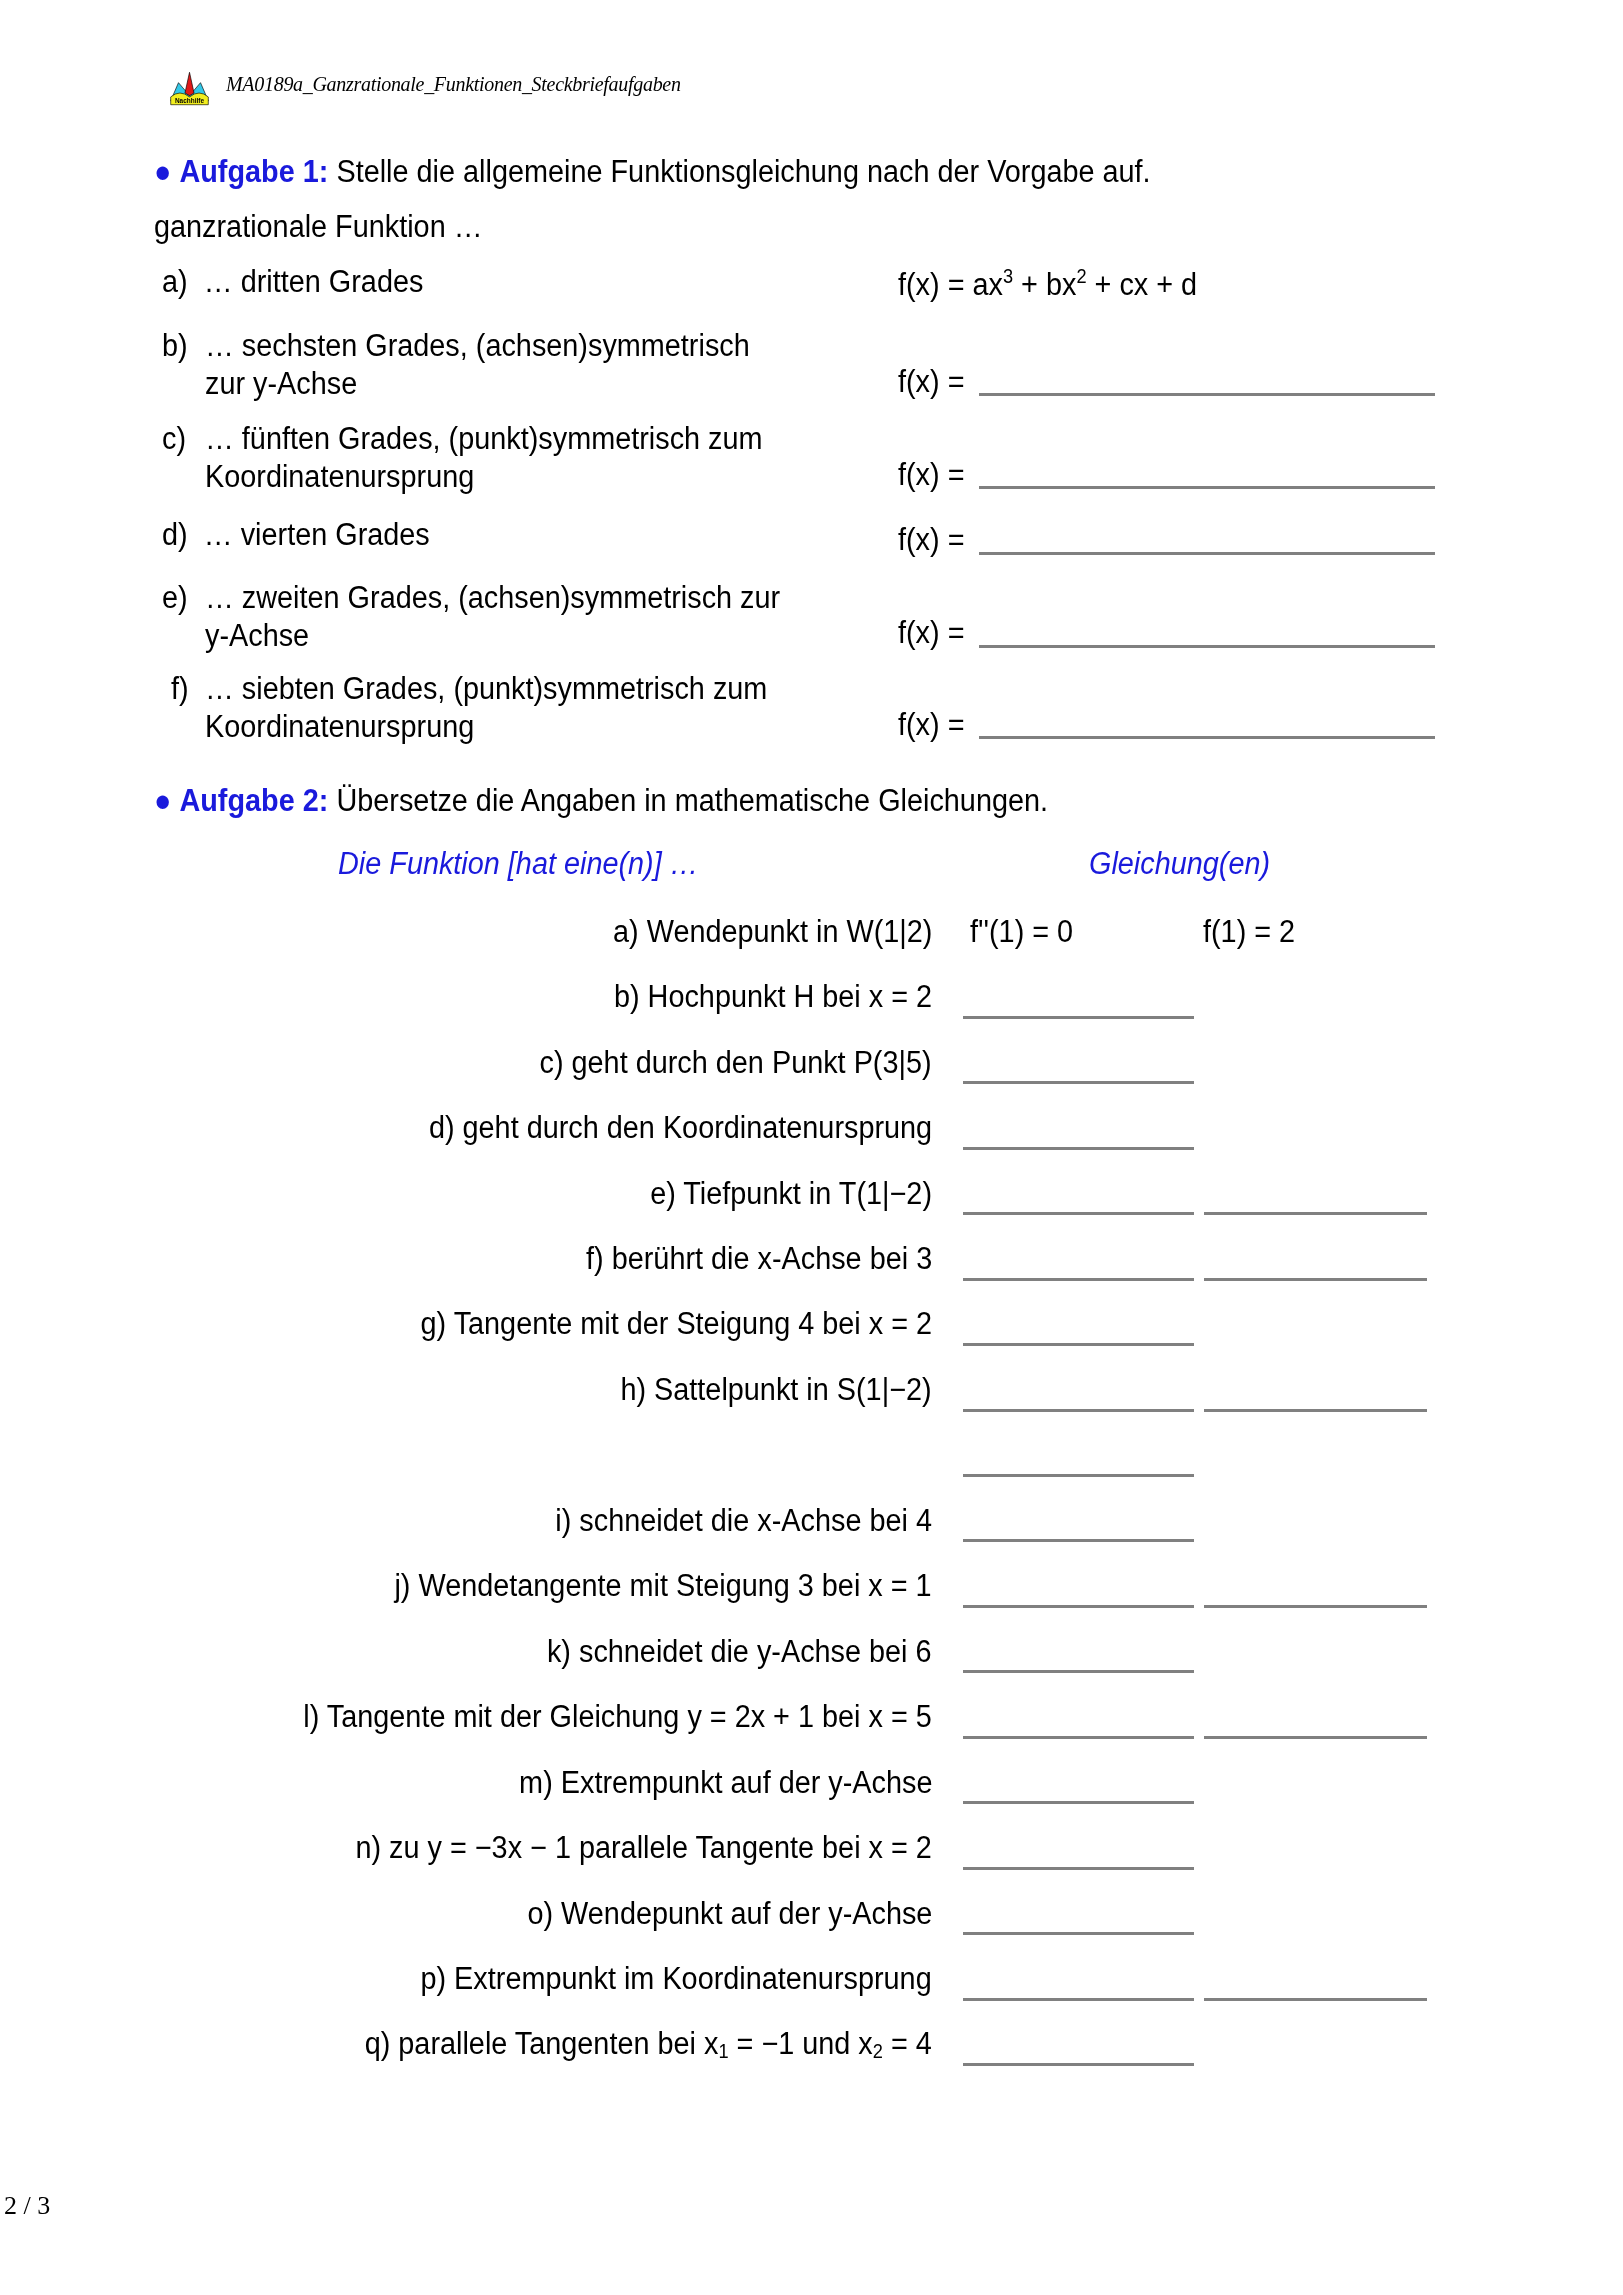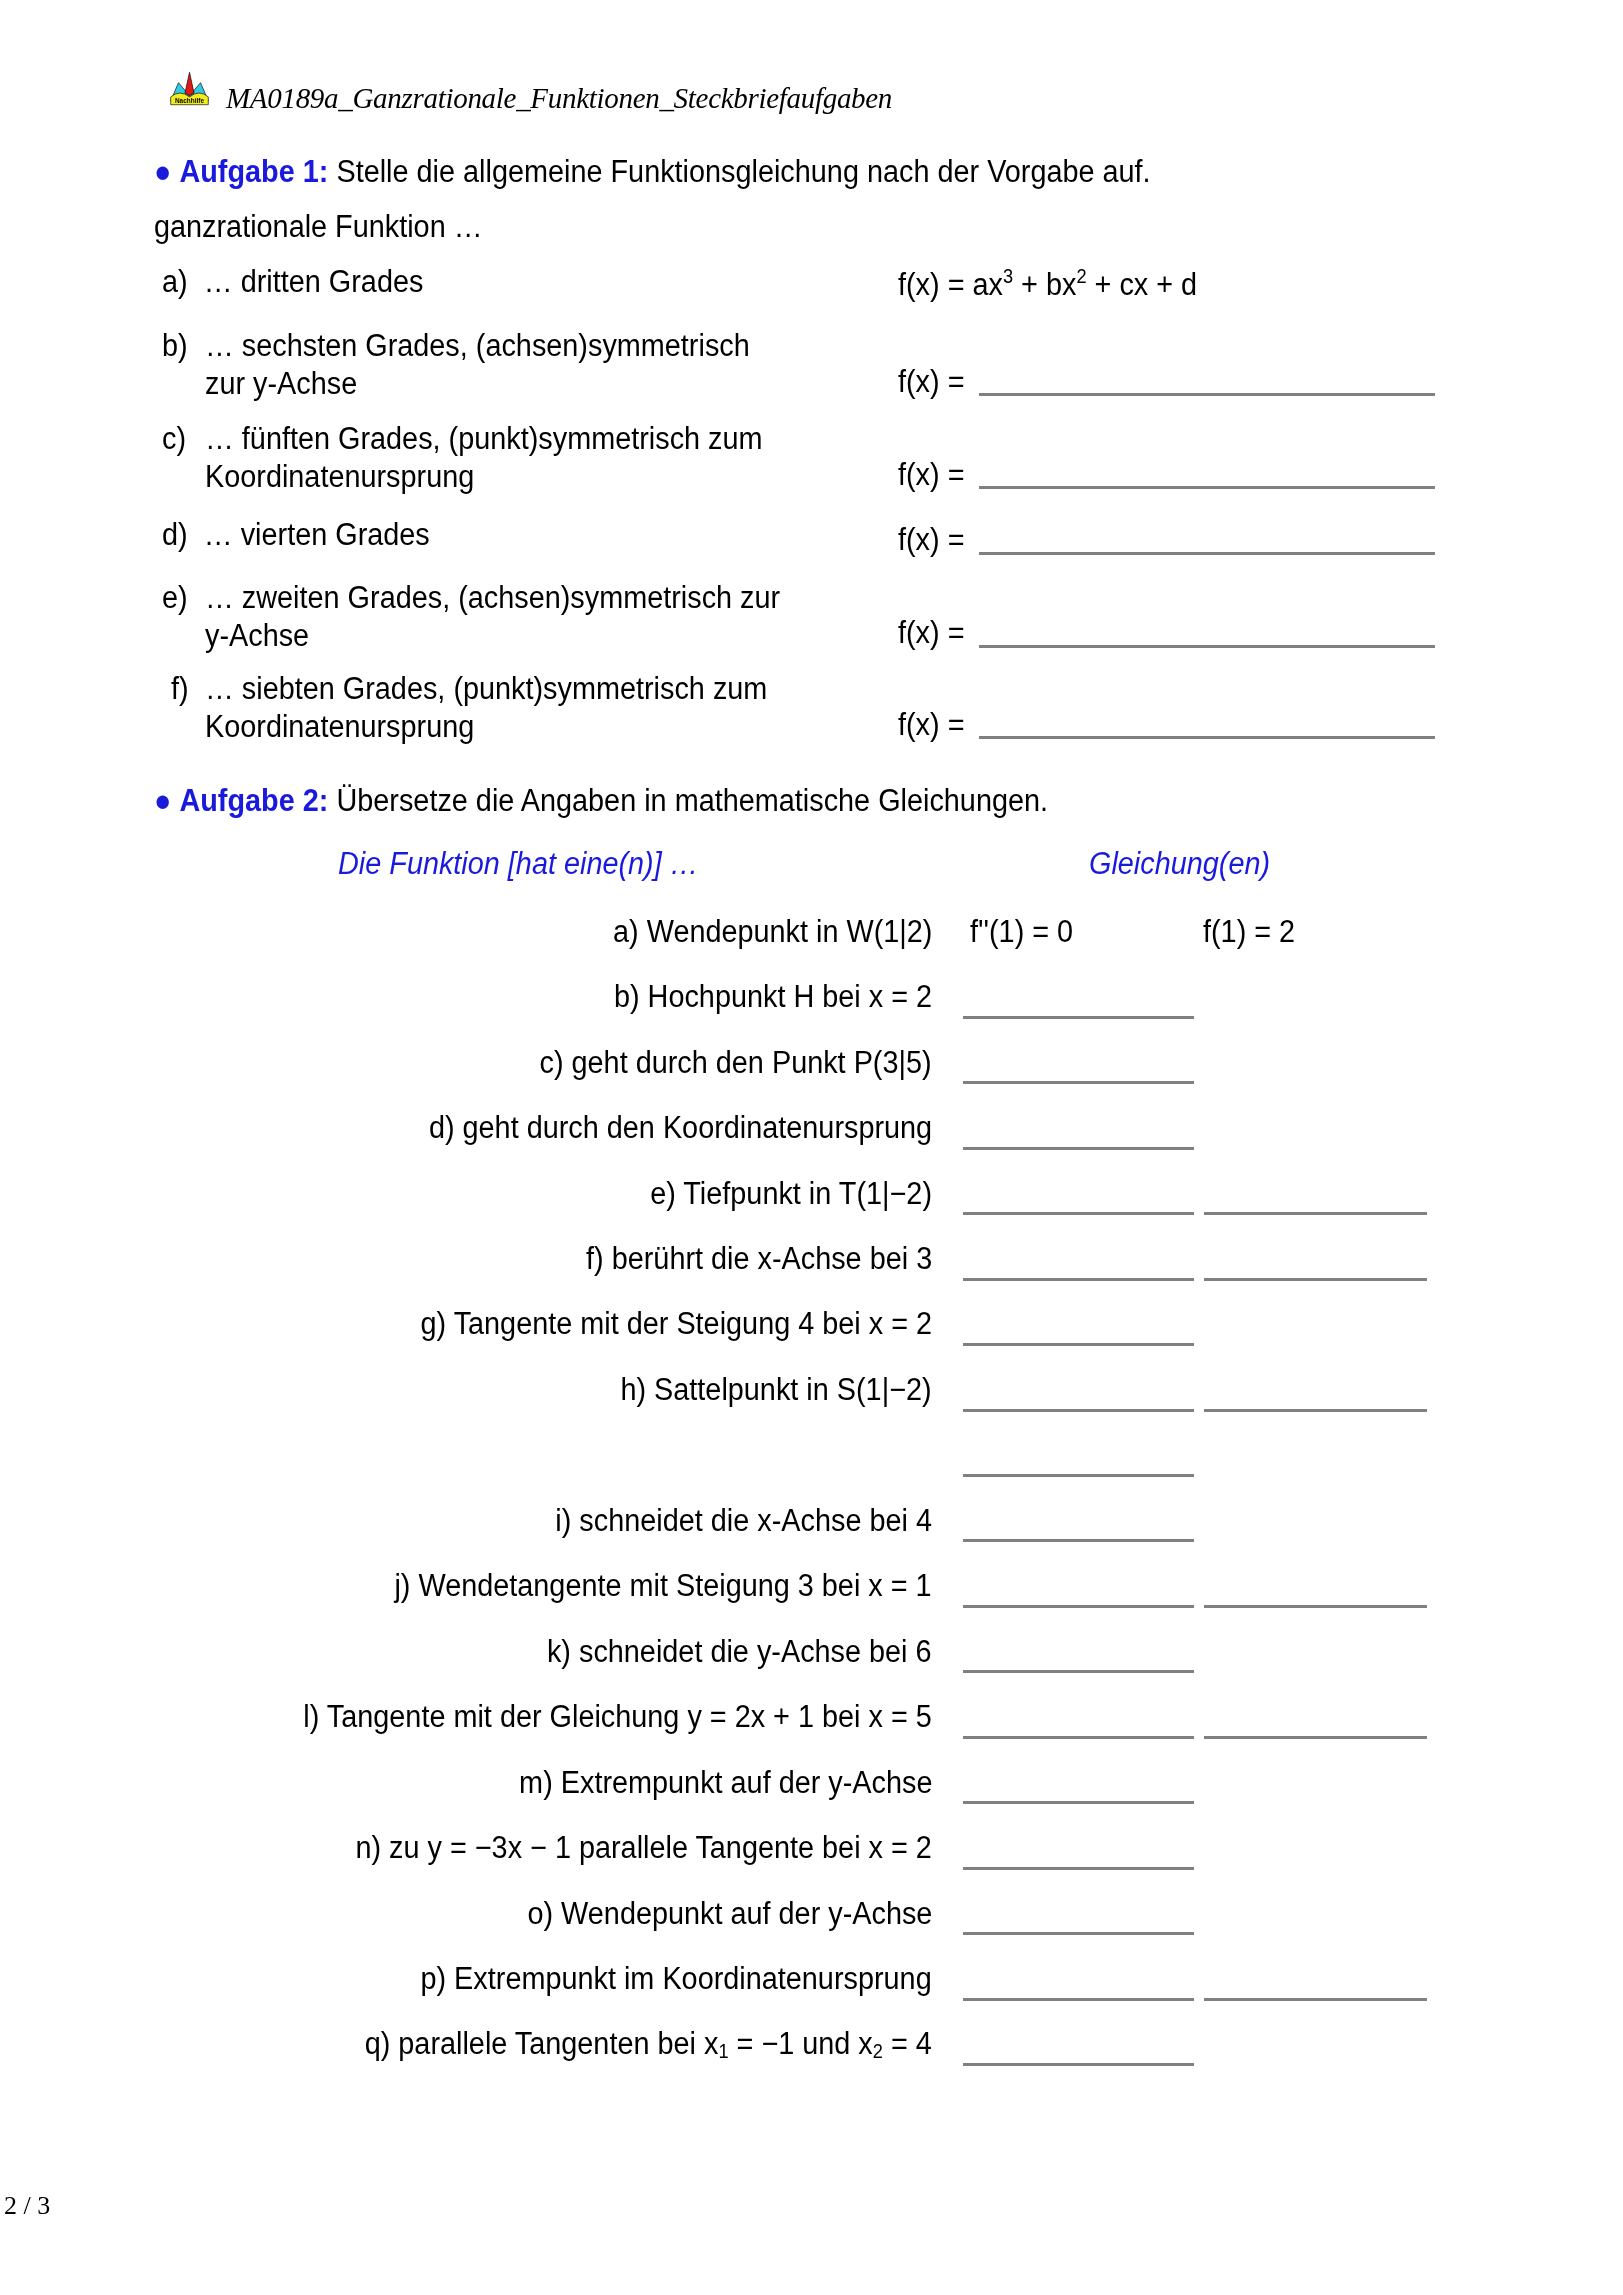--- a/index.html
+++ b/index.html
@@ -1,20 +1,20 @@
 <!DOCTYPE html>
 <html style="font-size:10.5px"><head>
 <meta charset="utf-8">
 <style>
   html, body { margin: 0; padding: 0; background: #ffffff; }
   body { width: 1623px; height: 2295px; position: relative; overflow: hidden;
          font-family: "Liberation Sans", "DejaVu Sans", sans-serif; color: #000; }
   .abs { position: absolute; white-space: nowrap; }
   .header { left: 226px; top: 73px; font-family: "Liberation Serif", "DejaVu Serif", serif;
-            font-style: italic; font-size: 29px; letter-spacing: -0.3px; margin-top: 9px; }
+            font-style: italic; font-size: 20px; letter-spacing: -0.3px; }
   .logo { left: 168px; top: 71px; width: 43px; height: 35px; }
   .task-head { font-size: 31px; transform: scaleX(0.93); transform-origin: left center; }
   .blue { color: #1a1adc; font-weight: bold; }
   .blue-it { color: #1a1adc; font-style: italic; font-size: 31px; transform: scaleX(0.93); transform-origin: left center; }
   .txt { font-size: 31px; transform: scaleX(0.93); transform-origin: left center; line-height: 38px; }
   .rtxt { font-size: 31px; transform: scaleX(0.93); transform-origin: right center; text-align: right; }
   .label { display: inline-block; width: 45px; }
   .jtxt { font-size: 31px; line-height: 38px; width: 681px; text-align: justify; text-align-last: left; white-space: normal; transform: scaleX(0.93); transform-origin: left top; }
   .fx { font-size: 31px; transform: scaleX(0.93); transform-origin: left center; }
   sup { font-size: 19.6px; vertical-align: 11.8px; line-height: 0; }

